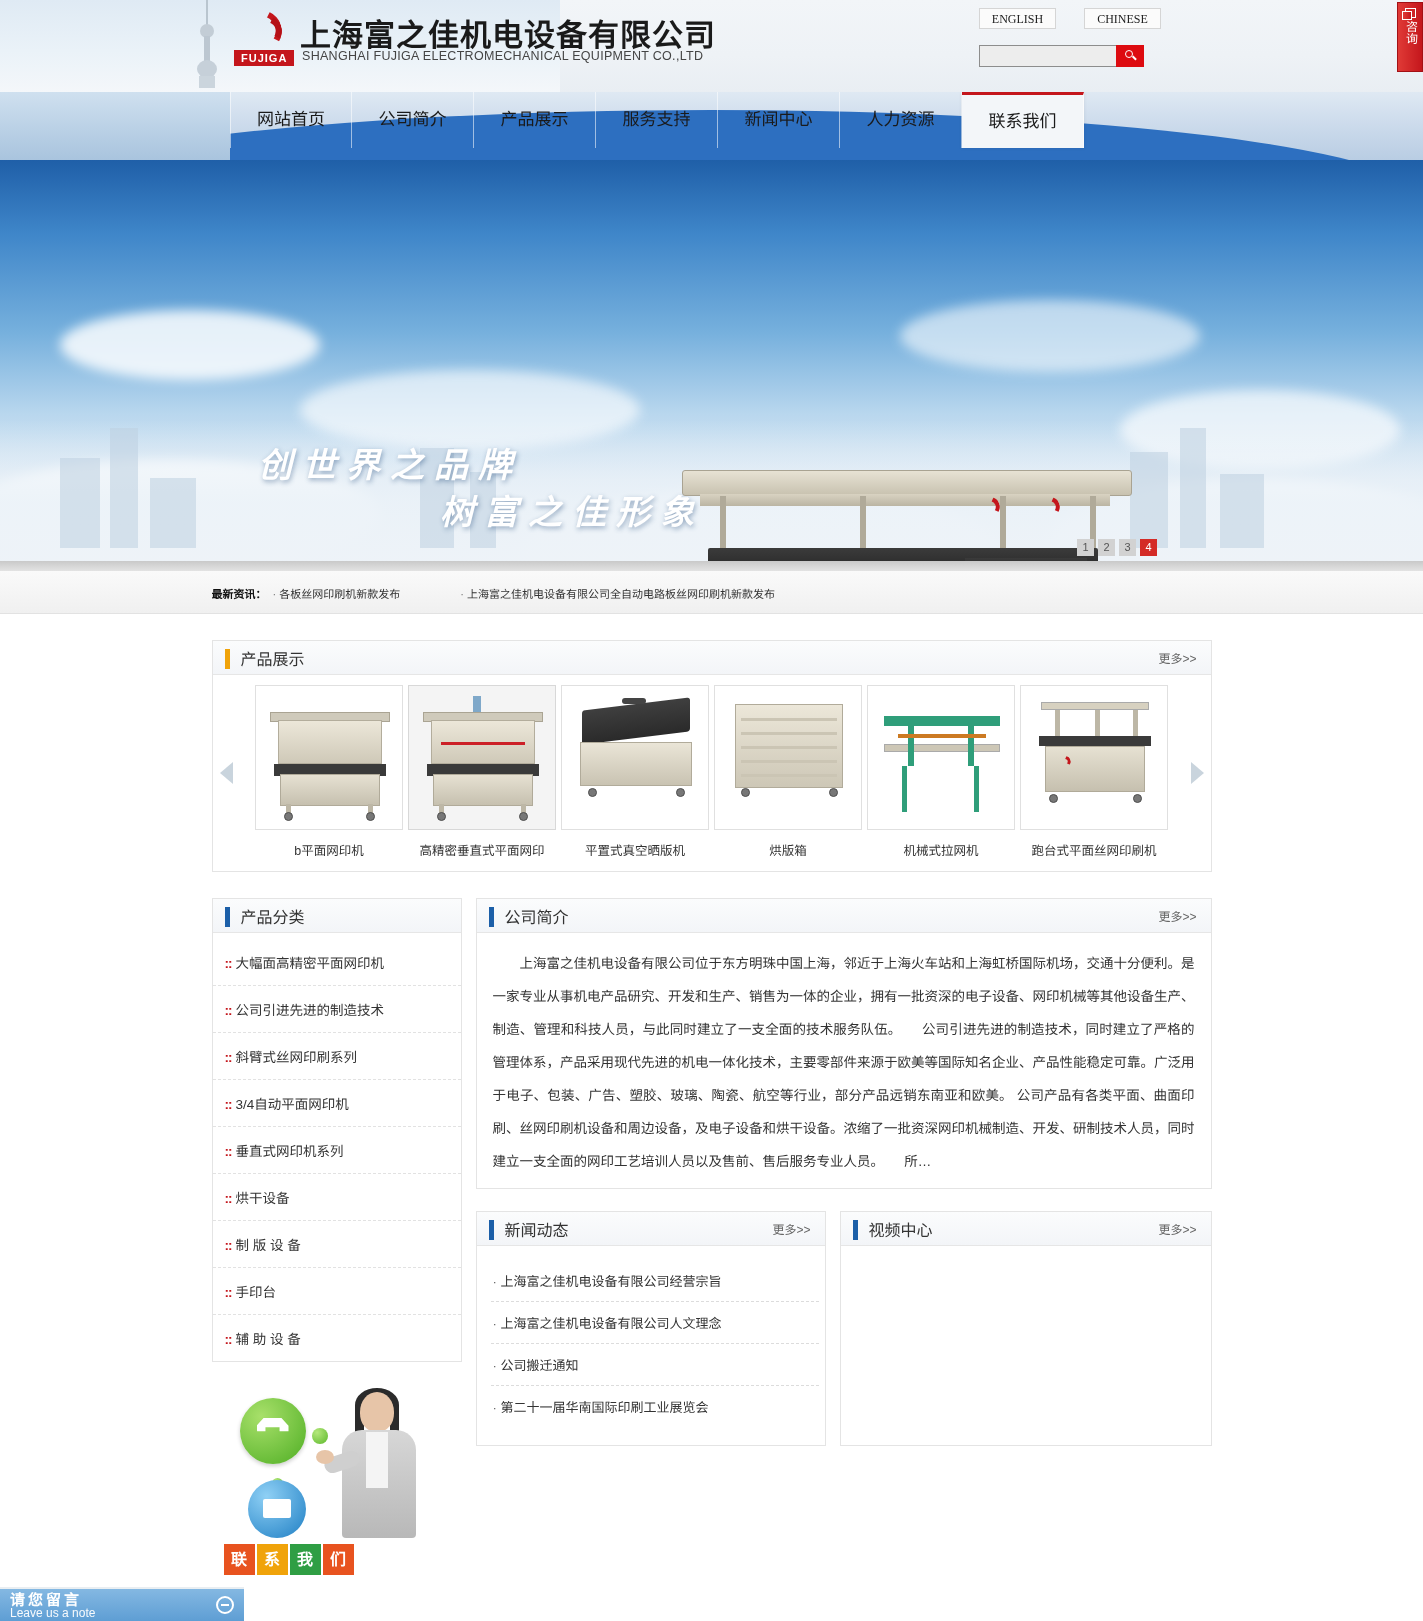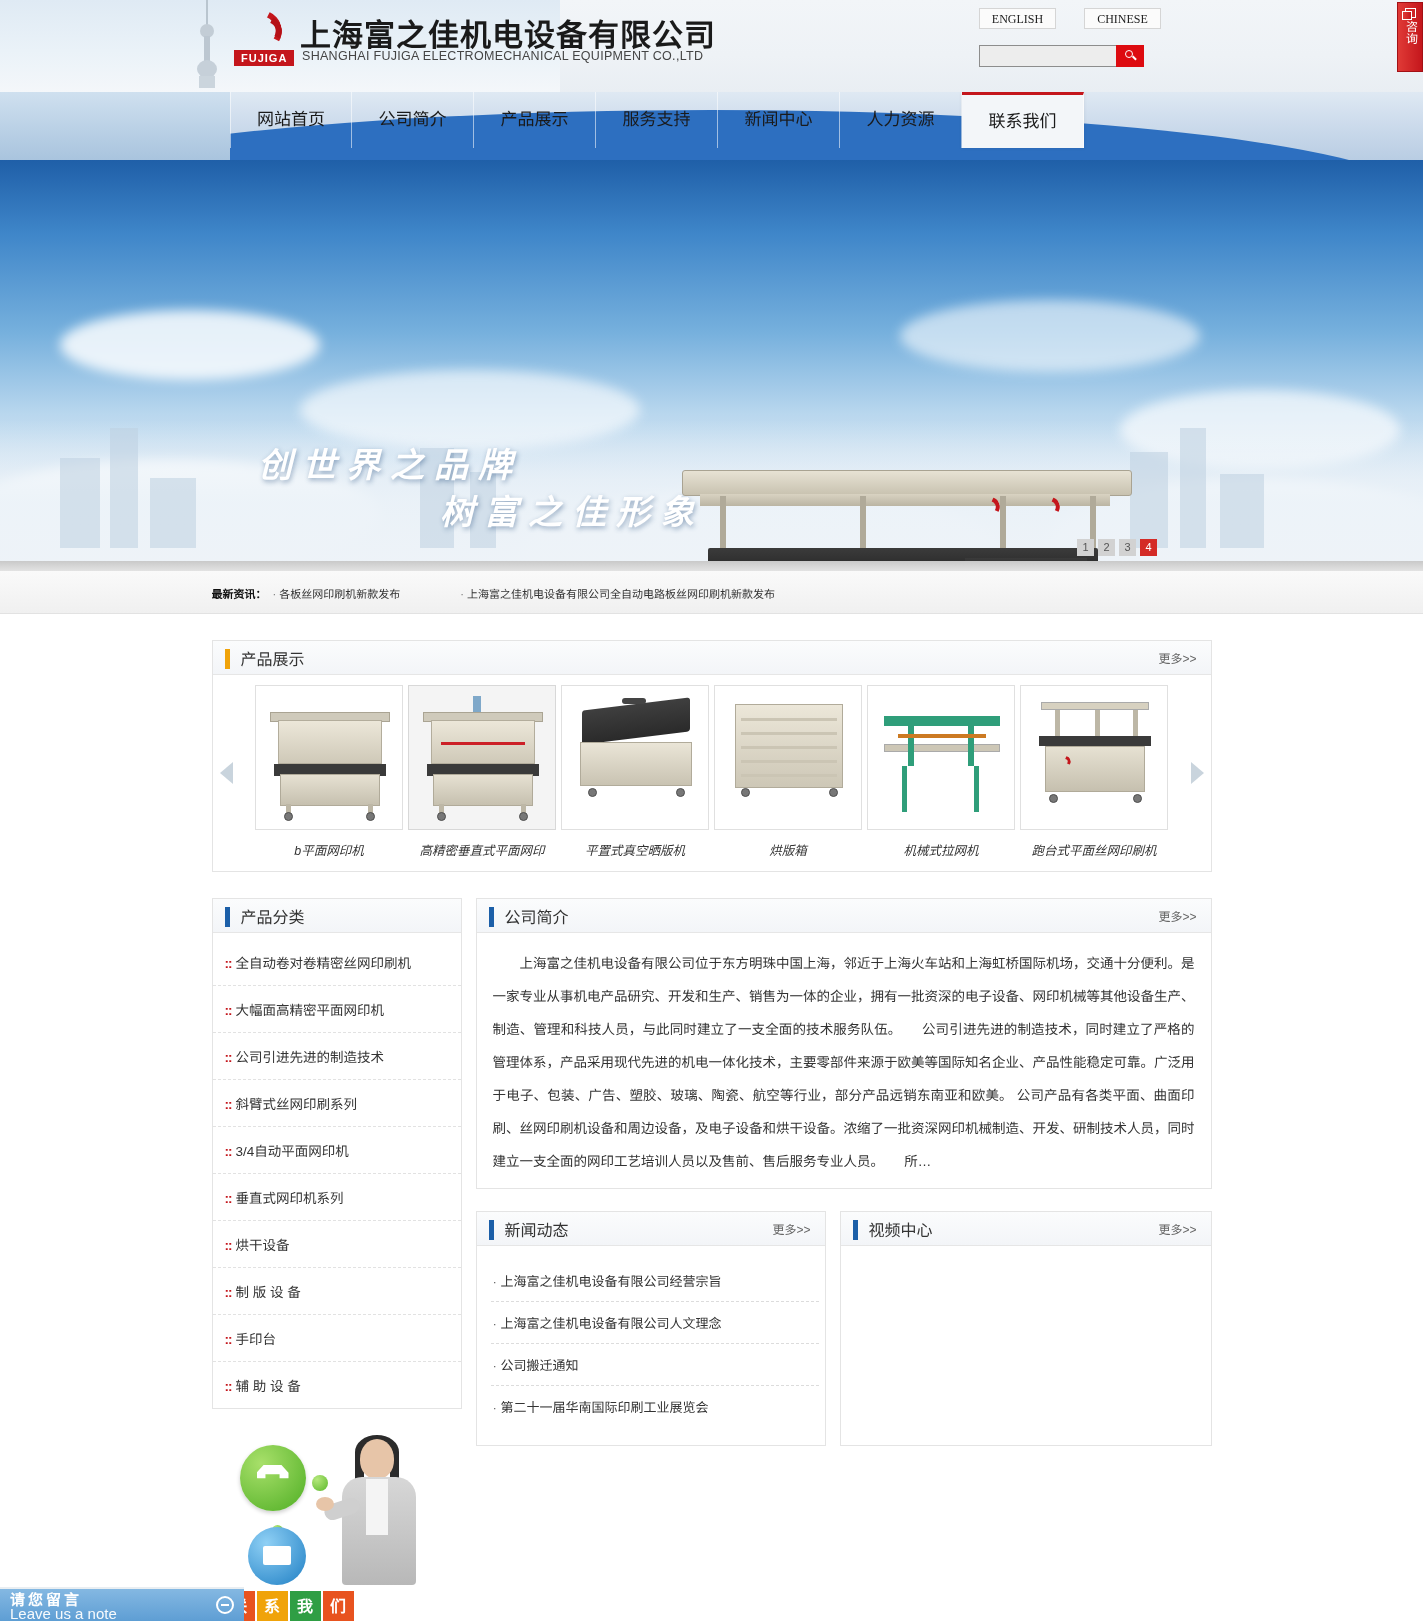--- a/index.html
+++ b/index.html
@@ -226,21 +226,21 @@
   .arrow {
     width:22px; height:44px; flex:0 0 22px; margin:0 4px; cursor:pointer;
     position:relative;
   }
   .arrow .tri {
     position:absolute; top:12px; width:0; height:0;
     border-top:11px solid transparent; border-bottom:11px solid transparent;
   }
   .arrow-l .tri { left:3px; border-right:13px solid #c9d4dd; }
   .arrow-r .tri { left:6px; border-left:13px solid #c9d4dd; }
-  .prod-track { display:flex; gap:5px; flex:1; justify-content:center;font-style:italic; }
+  .prod-track { display:flex; gap:5px; flex:1; justify-content:center; }
   .prod-card { width:148px; cursor:pointer; }
   .prod-thumb {
     width:148px; height:145px; border:1px solid #e0e0e0; background:#fff;
     position:relative; overflow:hidden;
   }
   .prod-card.hi .prod-thumb { background:#f4f4f4; border-color:#d8d8d8; }
   .prod-cap {
     text-align:center; font-size:12.5px; color:#333; margin-top:10px; white-space:nowrap;
   }
 
@@ -324,21 +324,21 @@
   }
 
   .notebar {
     position:fixed; left:0; bottom:0; width:244px; height:34px;
     background:linear-gradient(to bottom,#84b8e2,#5e9ed4);
     border-top:2px solid #e9eef2; display:flex; align-items:center;
     justify-content:space-between; padding:0 10px; cursor:pointer; z-index:40;
   }
   .notebar .tt { color:#fff; }
   .notebar .cn { font-size:15px; font-weight:bold; letter-spacing:3px; display:block; line-height:17px; }
-  .notebar .en { font-size:15px; display:block; line-height:11px; opacity:.95; }
+  .notebar .en { font-size:12px; display:block; line-height:11px; opacity:.95; }
   .notebar .minus {
     width:18px; height:18px; border-radius:50%; border:2px solid #fff; position:relative;
   }
   .notebar .minus:after {
     content:""; position:absolute; left:3px; top:6px; width:8px; height:2px; background:#fff;
   }
 </style>
 </head>
 <body>
 
@@ -552,21 +552,20 @@
     </div>
 
     <div class="cols">
 
       <div class="col-left">
         <div class="panel">
           <div class="panel-head">
             <div class="panel-title bar-blue">产品分类</div>
           </div>
           <div class="cat-list">
-            <div class="cat-item"><span class="dd">::</span><span>全自动卷对卷精密丝网印刷机</span></div>
             <div class="cat-item"><span class="dd">::</span><span>大幅面高精密平面网印机</span></div>
             <div class="cat-item"><span class="dd">::</span><span>公司引进先进的制造技术</span></div>
             <div class="cat-item"><span class="dd">::</span><span>斜臂式丝网印刷系列</span></div>
             <div class="cat-item"><span class="dd">::</span><span>3/4自动平面网印机</span></div>
             <div class="cat-item"><span class="dd">::</span><span>垂直式网印机系列</span></div>
             <div class="cat-item"><span class="dd">::</span><span>烘干设备</span></div>
             <div class="cat-item"><span class="dd">::</span><span>制 版 设 备</span></div>
             <div class="cat-item"><span class="dd">::</span><span>手印台</span></div>
             <div class="cat-item" style="border-bottom:none;"><span class="dd">::</span><span>辅 助 设 备</span></div>
           </div>

